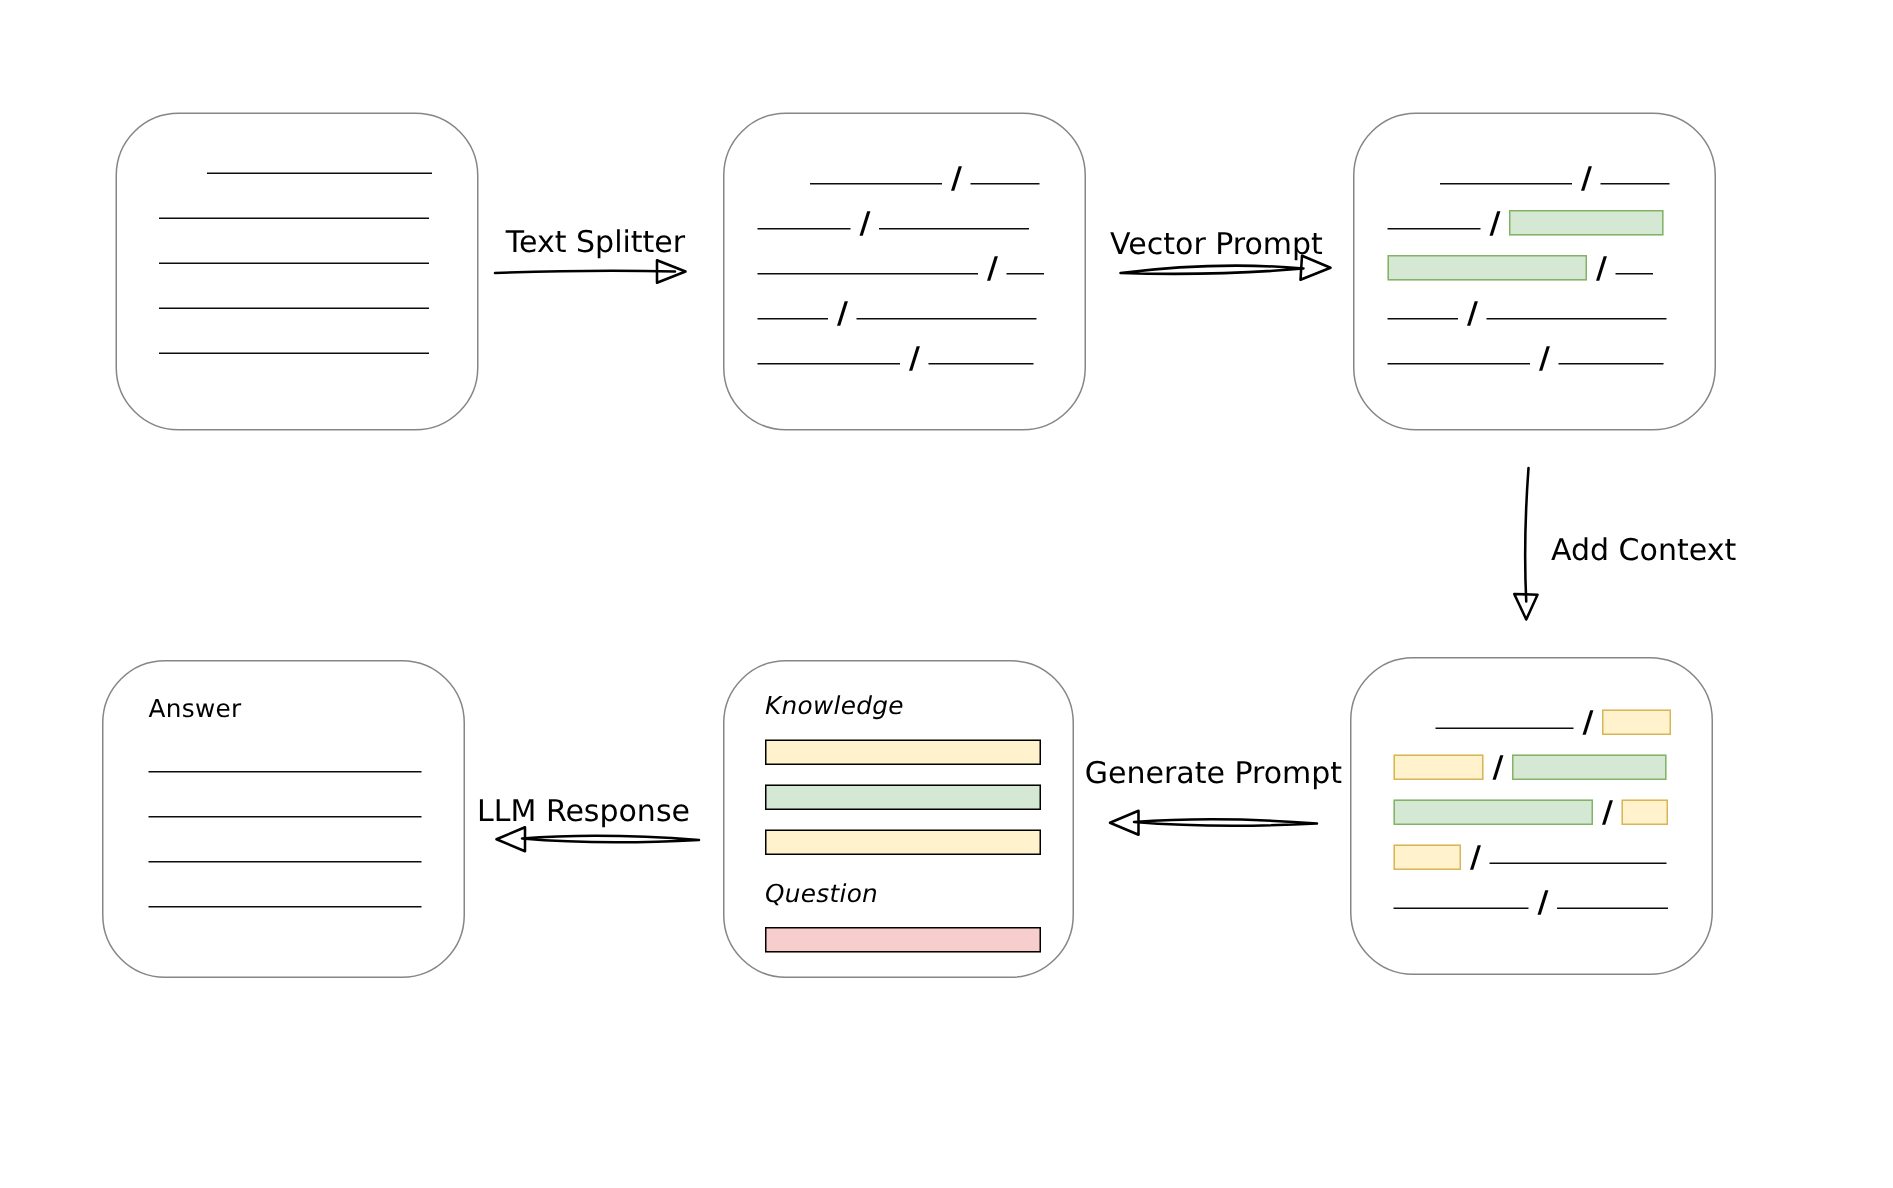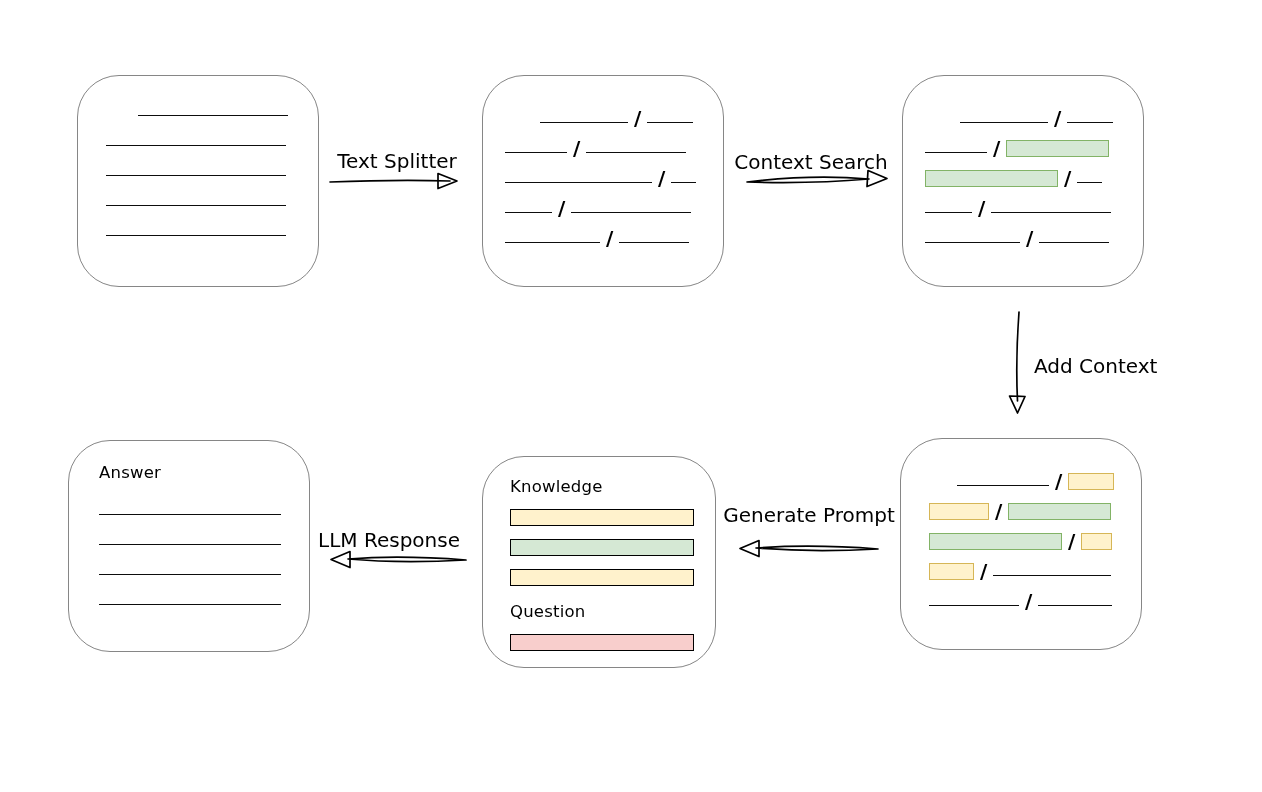--- a/index.html
+++ b/index.html
@@ -9,21 +9,21 @@
   }
   
   .node{
     position:absolute;width:242px;height:212px;background:#fff;
     border:1.6px solid #868686;border-radius:42px;box-sizing:border-box;
   }
   #box-document{left:77px;top:75px;}
   #box-split{left:482px;top:75px;}
   #box-search{left:902px;top:75px;}
   #box-context{left:900px;top:438px;}
-  #box-prompt{left:482px;top:456px;width:234px;}
+  #box-prompt{left:482px;top:440px;width:234px;font-style:italic;}
   #box-answer{left:68px;top:440px;}
 
   .rows{padding:22px 20px 0 22px;}
   #box-document .rows{padding:15px 20px 0 28px;}
   #box-context .rows{padding:22px 18px 0 28px;}
   .row{display:flex;align-items:flex-end;height:30px;}
   .seg-line{border-bottom:1.7px solid #0d0d0d;height:0;margin-bottom:5px;}
   .seg-slash{font-size:20px;line-height:1;margin:0 6px;font-weight:600;}
   .seg-chip{height:17px;box-sizing:border-box;border:1.6px solid;margin-bottom:1px;}
   .chip-green{background:#d5e8d4;border-color:#82b366;}
@@ -225,19 +225,19 @@
       <path d="M759,540.5 L740,548.5 L759,556.5 Z"></path>
     </g>
 
     <g>
       <path d="M466,560 Q400,555 348,559 Q400,563.5 466,560 Z"></path>
       <path d="M350,551.5 L331,559.5 L350,567.5 Z"></path>
     </g>
   </svg>
 
   <div class="arrow-label centered" id="lbl-text-splitter">Text Splitter</div>
-  <div class="arrow-label centered" id="lbl-vector-search">Context Search</div>
+  <div class="arrow-label centered" id="lbl-vector-search">Vector Prompt</div>
   <div class="arrow-label" id="lbl-add-context">Add Context</div>
   <div class="arrow-label centered" id="lbl-generate-prompt">Generate Prompt</div>
   <div class="arrow-label centered" id="lbl-llm-response">LLM Response</div>
 
 
 </div>
 
 </body></html>

